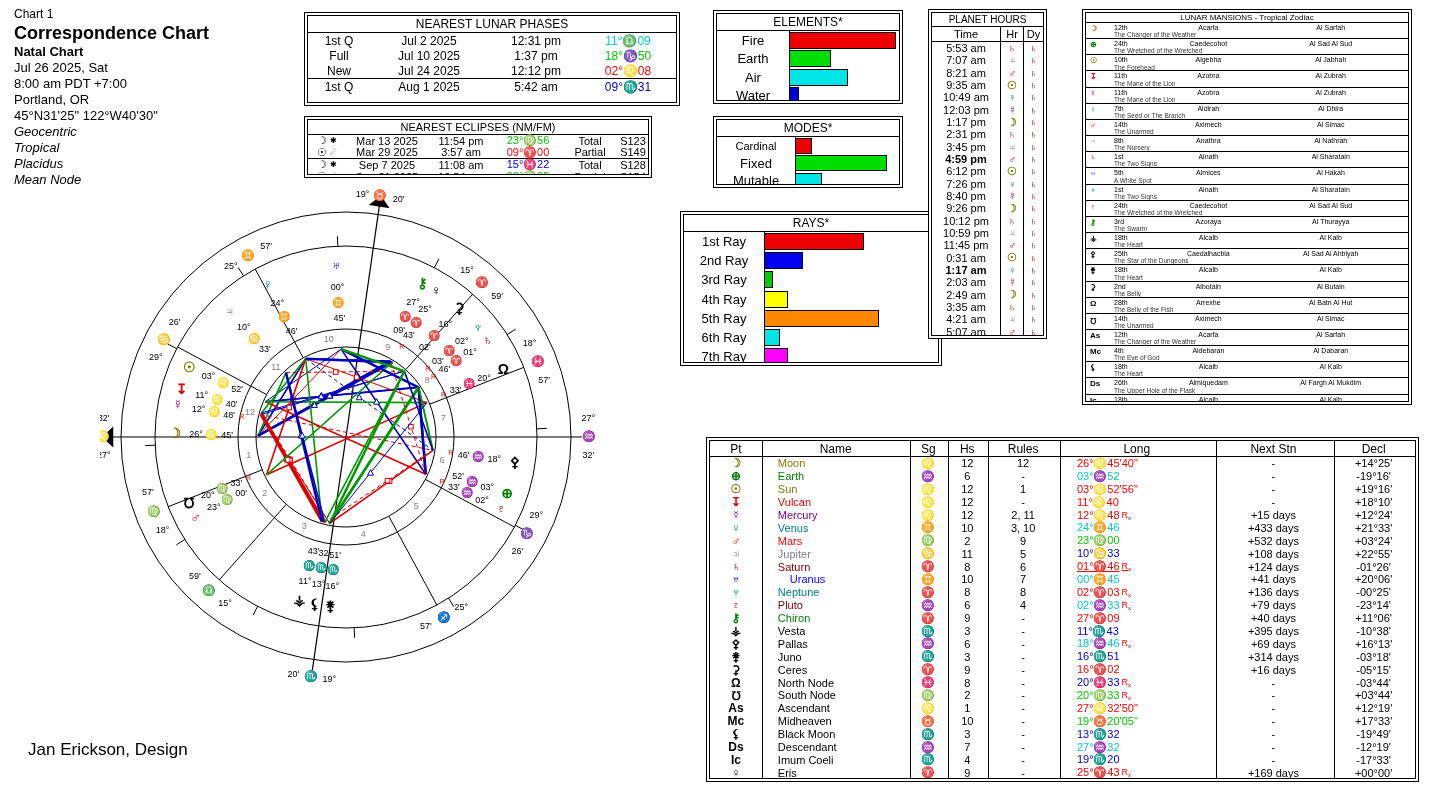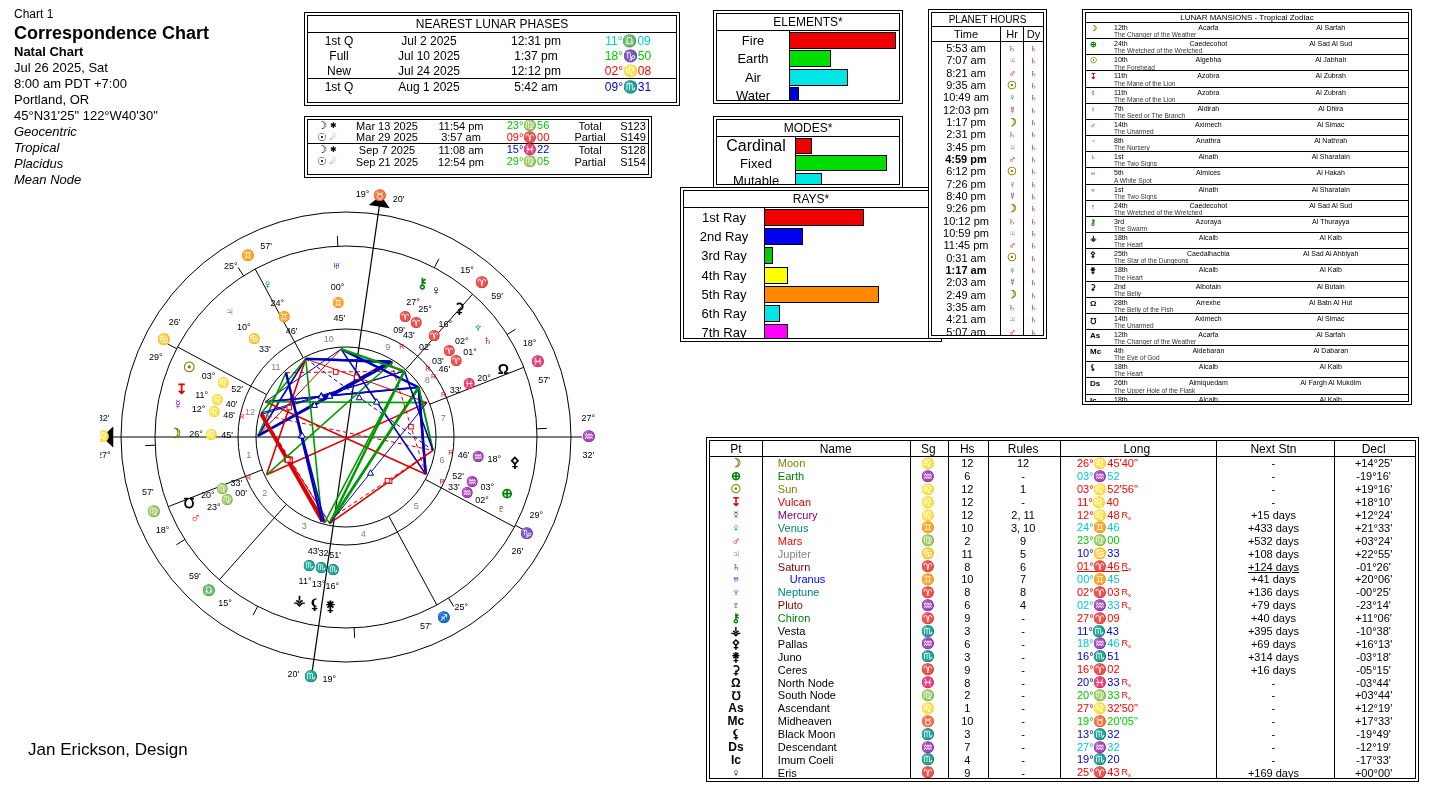--- a/index.html
+++ b/index.html
@@ -83,20 +83,21 @@
           <div class="c" style="width: 118px;">Aug 1 2025</div>
           <div class="c" style="width: 96px;">5:42 am</div>
           <div class="c" style="width: 88px; color: rgb(0, 0, 204);">09°♏31</div>
         </div>
       </div>
   </div>
 </div>
 
 <div class="dbox" style="left:304px;top:116px;width:348px;height:62px;">
   <div class="in">
+    <div class="ttl" style="font-size:11px">NEAREST ECLIPSES (NM/FM)</div>
     <div id="eclipseRows">
         <div class="frow" style="font-size: 11px; height: 11.6px;">
           <div class="c" style="width: 38px;">
             <span>☽</span>
             <span style="font-size: 8px; margin-left: 3px;">✱</span>
           </div>
           <div class="c" style="width: 82px;">Mar 13 2025</div>
           <div class="c" style="width: 66px;">11:54 pm</div>
           <div class="c" style="width: 68px; color: rgb(0, 204, 0);">23°♍56</div>
           <div class="c" style="width: 56px;">Total</div>
@@ -161,36 +162,36 @@
         </div>
         <div class="vline" style="left: 72px;"></div>
       </div>
   </div>
 </div>
 <div class="dbox bchart" style="left:713px;top:116px;width:190px;height:72px;">
   <div class="in">
     <div class="ttl">MODES*</div>
     <div class="rowsWrap" style="position:relative">
         <div class="frow" style="height: 17.5px;">
-          <div style="width: 78px; text-align: center; font-size: 16px;">Cardinal</div>
+          <div style="width: 78px; text-align: center; font-size: 11px;">Cardinal</div>
           <div class="bar" style="width: 15px; height: 14px; background: rgb(238, 0, 0);"></div>
         </div>
         <div class="frow" style="height: 17.5px;">
           <div style="width: 78px; text-align: center; font-size: 13px;">Fixed</div>
           <div class="bar" style="width: 90px; height: 14px; background: rgb(0, 221, 0);"></div>
         </div>
         <div class="frow" style="height: 17.5px;">
           <div style="width: 78px; text-align: center; font-size: 13px;">Mutable</div>
           <div class="bar" style="width: 25px; height: 14px; background: rgb(0, 229, 229);"></div>
         </div>
         <div class="vline" style="left: 78px;"></div>
       </div>
   </div>
 </div>
-<div class="dbox bchart" style="left:680px;top:187px;width:262px;height:155px;">
+<div class="dbox bchart" style="left:680px;top:211px;width:262px;height:155px;">
   <div class="in">
     <div class="ttl">RAYS*</div>
     <div class="rowsWrap" style="position:relative">
         <div class="frow" style="height: 19.2px;">
           <div style="width: 80px; text-align: center; font-size: 13px;">1st Ray</div>
           <div class="bar" style="width: 98px; height: 15px; background: rgb(238, 0, 0);"></div>
         </div>
         <div class="frow" style="height: 19.2px;">
           <div style="width: 80px; text-align: center; font-size: 13px;">2nd Ray</div>
           <div class="bar" style="width: 37px; height: 15px; background: rgb(0, 0, 238);"></div>
@@ -864,21 +865,21 @@
           <div class="c" style="width: 118px;">+108 days</div>
           <div class="c" style="width: 83px;">+22°55'</div>
         </div>
         <div class="r">
           <div class="c" style="width: 52px; color: rgb(128, 0, 0); font-weight: bold; font-size: 12px;">♄</div>
           <div class="c" style="width: 148px; justify-content: flex-start; padding-left: 16px; box-sizing: border-box; color: rgb(128, 0, 0);">Saturn</div>
           <div class="c" style="width: 38px; color: rgb(255, 0, 0);">♈</div>
           <div class="c" style="width: 40px;">8</div>
           <div class="c" style="width: 72px;">6</div>
           <div class="c" style="width: 156px; justify-content: flex-start; padding-left: 18px; box-sizing: border-box; color: rgb(255, 0, 0); text-decoration: underline;">01°♈46<span class="rx">R<i>x</i></span></div>
-          <div class="c" style="width: 118px; text-decoration: underline;">+124 days</div>
+          <div class="c" style="width: 118px;">+124 days</div>
           <div class="c" style="width: 83px;">-01°26'</div>
         </div>
         <div class="r">
           <div class="c" style="width: 52px; color: rgb(0, 0, 255); font-weight: bold; font-size: 12px;">♅</div>
           <div class="c" style="width: 148px; justify-content: flex-start; padding-left: 28px; box-sizing: border-box; color: rgb(0, 0, 255);">Uranus</div>
           <div class="c" style="width: 38px; color: rgb(0, 204, 204);">♊</div>
           <div class="c" style="width: 40px;">10</div>
           <div class="c" style="width: 72px;">7</div>
           <div class="c" style="width: 156px; justify-content: flex-start; padding-left: 18px; box-sizing: border-box; color: rgb(0, 204, 204);">00°♊45</div>
           <div class="c" style="width: 118px;">+41 days</div>

